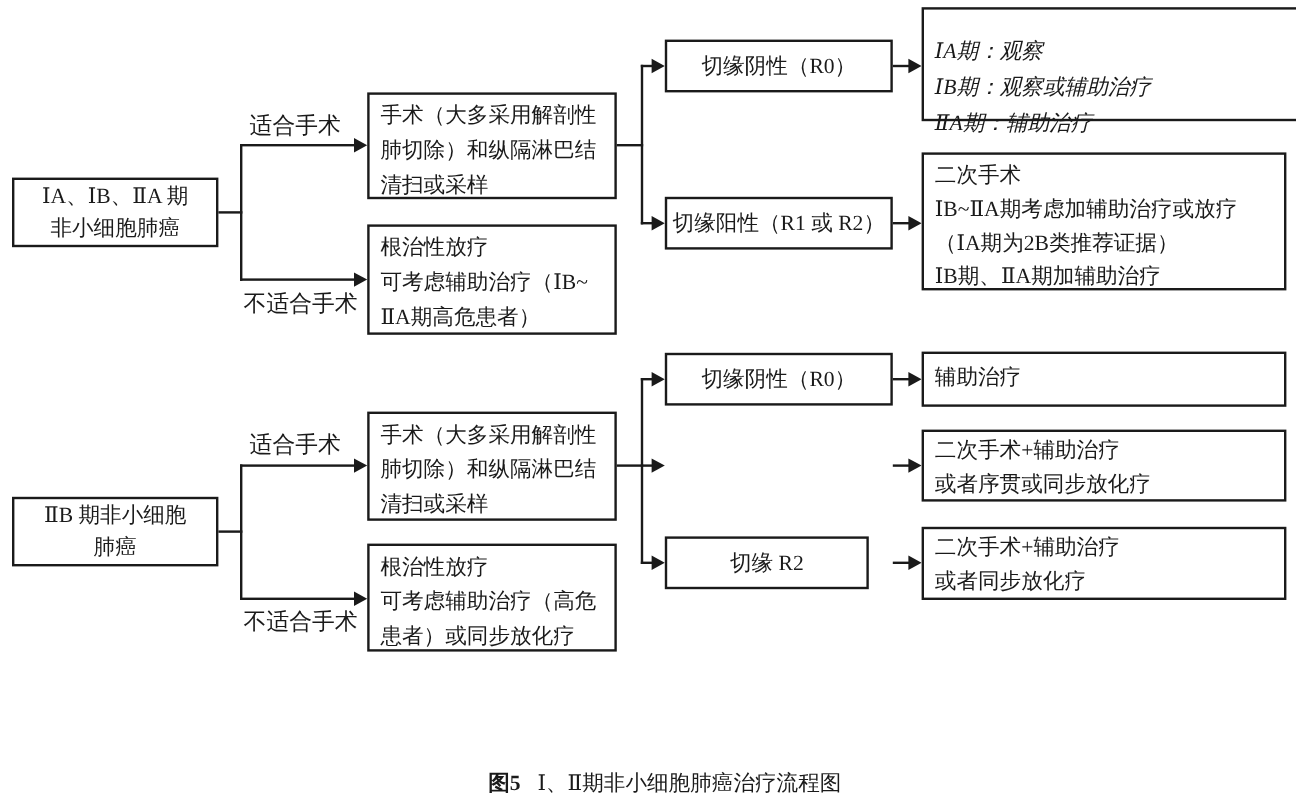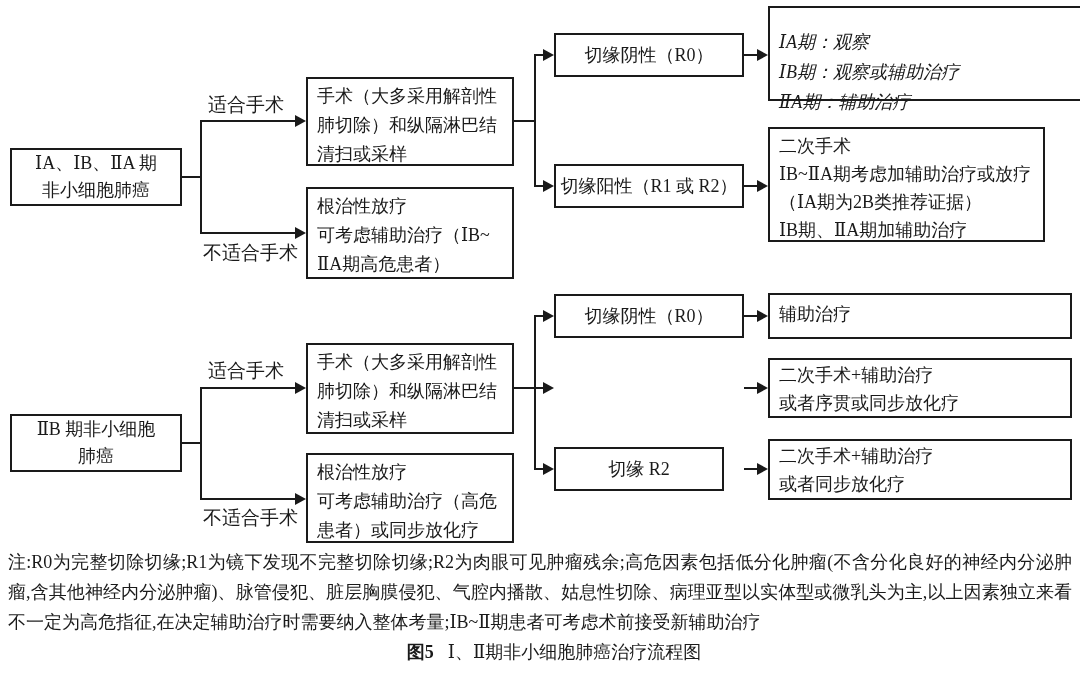--- a/index.html
+++ b/index.html
@@ -59,21 +59,21 @@
   <div class="box center" style="left:554px;top:164px;width:190px;height:44px;">切缘阳性（R1 或 R2）</div>
 
   <div class="hline" style="left:744px;top:54px;width:14px;"></div>
   <div class="ah" style="left:757px;top:49px;"></div>
   <div class="hline" style="left:744px;top:185px;width:14px;"></div>
   <div class="ah" style="left:757px;top:180px;"></div>
 
   <div class="box left lh30" style="left:768px;top:6px;width:344px;height:95px;padding-top:19px;font-style:italic;">ⅠA期：观察
 ⅠB期：观察或辅助治疗
 ⅡA期：辅助治疗</div>
-  <div class="box left lh28" style="left:768px;top:127px;width:277px;height:115px;">二次手术
+  <div class="box left lh28" style="left:768px;top:127px;width:304px;height:115px;">二次手术
 ⅠB~ⅡA期考虑加辅助治疗或放疗
 （ⅠA期为2B类推荐证据）
 ⅠB期、ⅡA期加辅助治疗</div>
 
   <div class="box center" style="left:10px;top:414px;width:172px;height:58px;line-height:27px;">ⅡB 期非小细胞
 肺癌</div>
 
   <div class="hline" style="left:182px;top:442px;width:20px;"></div>
   <div class="vline" style="left:200px;top:387px;height:113px;"></div>
 
@@ -110,19 +110,18 @@
   <div class="ah" style="left:757px;top:382px;"></div>
   <div class="hline" style="left:744px;top:468px;width:14px;"></div>
   <div class="ah" style="left:757px;top:463px;"></div>
 
   <div class="box left" style="left:768px;top:293px;width:304px;height:46px;line-height:38px;padding-top:0;">辅助治疗</div>
   <div class="box left" style="left:768px;top:358px;width:304px;height:60px;line-height:28px;padding-top:1px;">二次手术+辅助治疗
 或者序贯或同步放化疗</div>
   <div class="box left" style="left:768px;top:439px;width:304px;height:61px;line-height:28px;padding-top:1px;">二次手术+辅助治疗
 或者同步放化疗</div>
 
-  <div class="note">注:R0为完整切除切缘;R1为镜下发现不完整切除切缘;R2为肉眼可见肿瘤残余;高危因素包括低分化肿瘤(不含分化良好的神经内分泌肿瘤,含其他神经内分泌肿瘤)、脉管侵犯、脏层胸膜侵犯、气腔内播散、姑息性切除、病理亚型以实体型或微乳头为主,以上因素独立来看不一定为高危指征,在决定辅助治疗时需要纳入整体考量;ⅠB~Ⅱ期患者可考虑术前接受新辅助治疗</div>
 
   <div class="caption">
     <span class="lbl">图5</span><span>Ⅰ、Ⅱ期非小细胞肺癌治疗流程图</span>
   </div>
 
 </div>
 
 </body></html>

